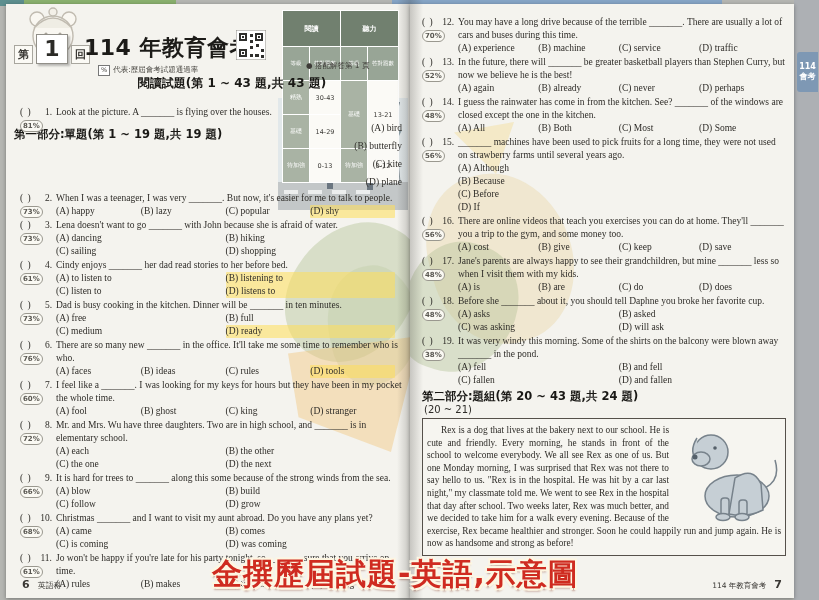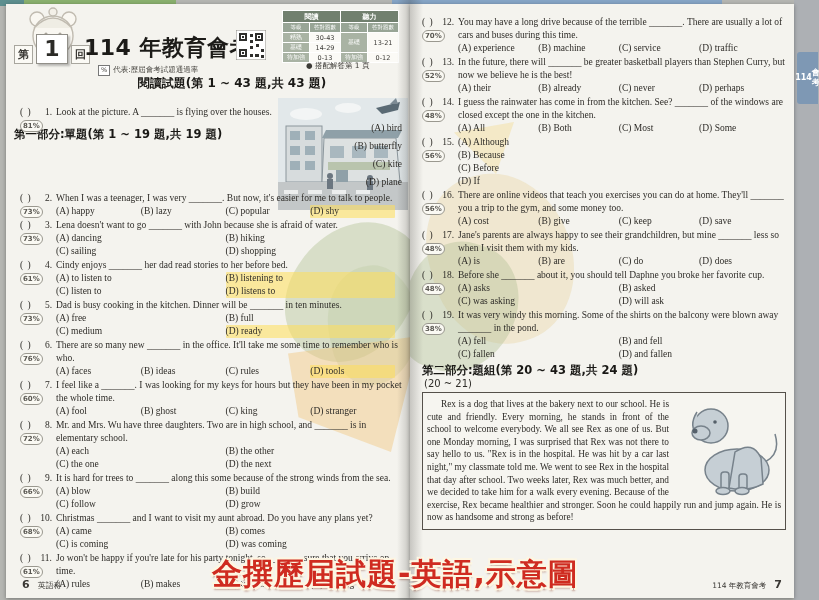--- a/index.html
+++ b/index.html
@@ -4,22 +4,22 @@
 <style>
   html,body{margin:0;padding:0;background:#a9aaa7;}
   .canvas{position:relative;width:819px;height:600px;overflow:hidden;background:#b5b6b2;
           font-family:"Liberation Serif",serif;color:#2e2c28;}
   
   .strip{position:absolute;z-index:0;}
   .strip-teal{left:0;top:0;width:24px;height:6px;background:#5d8f8f;}
   .strip-green{left:24px;top:0;width:152px;height:9px;background:#8ab06e;}
   .strip-blue{left:392px;top:0;width:330px;height:7px;background:#86a5c6;}
   .scan-right{position:absolute;right:0;top:0;width:25px;height:600px;background:#adb0b4;z-index:1;}
-  .side-tab{position:absolute;right:1px;top:52px;width:21px;height:52px;background:#7e98b4;color:#fff;
-            z-index:6;border-radius:3px 0 0 3px;display:flex;flex-direction:row;align-items:center;
+  .side-tab{position:absolute;right:1px;top:52px;width:21px;height:40px;background:#7e98b4;color:#fff;
+            z-index:6;border-radius:3px 0 0 3px;display:flex;flex-direction:column;align-items:center;
             justify-content:center;font:700 8px/10px "DejaVu Sans",sans-serif;text-align:right;}
   .page{position:absolute;top:4px;height:594px;background:#f4f3ee;box-shadow:0 1px 4px rgba(0,0,0,.35);
         overflow:hidden;z-index:2;}
   .page-left{left:6px;width:404px;}
   .page-right{left:410px;width:384px;}
   .gutter{position:absolute;left:397px;top:0;width:26px;height:600px;z-index:3;pointer-events:none;
           background:linear-gradient(90deg,rgba(0,0,0,0),rgba(40,38,34,.22) 50%,rgba(0,0,0,0));}
   
   .decor{position:absolute;z-index:0;}
   .leaf1{left:286px;top:212px;width:120px;height:150px;background:rgba(172,189,140,.38);
@@ -40,21 +40,21 @@
   .badge{left:8px;top:30px;display:flex;align-items:flex-end;gap:3px;font-family:"DejaVu Sans",sans-serif;}
   .badge-sm{border:1px solid #a8a69e;background:#fbfaf5;padding:1px 3px;font-size:11px;font-weight:700;color:#3a3834;}
   .badge-lg{border:1px solid #918f88;background:#fff;width:30px;height:28px;box-shadow:2px 2px 2px rgba(0,0,0,.25);
             font-size:22px;font-weight:700;text-align:center;line-height:28px;color:#2b2a26;}
   .title{left:78px;top:32px;font:900 22px/24px "DejaVu Sans",sans-serif;letter-spacing:.5px;color:#1c1b18;}
   .qr{left:230px;top:26px;}
   .note{left:92px;top:61px;font:7.5px/9px "DejaVu Sans",sans-serif;color:#4a4843;}
   .pct-box{display:inline-block;border:1px solid #777;font-size:6.5px;padding:0 2px;margin-right:3px;background:#fff;}
   .ans-note{left:274px;top:57px;font:7.5px/9px "DejaVu Sans",sans-serif;color:#3d3b37;padding-left:26px;}
   .score{left:276px;top:6px;border-collapse:collapse;font-family:"DejaVu Sans",sans-serif;}
-  .score td{border:1px solid #fff;text-align:center;padding:0 1px;margin-top:38px;}
+  .score td{border:1px solid #fff;text-align:center;padding:12px 1px;margin-top:38px;}
   .score .g{background:#71806f;color:#fff;font-size:7px;font-weight:700;height:11px;}
   .score .h{background:#98a596;color:#fff;font-size:5.5px;height:9px;}
   .score .l{background:#a9b3a4;color:#fff;font-size:6px;height:9px;min-width:24px;}
   .score .v{background:#fbfaf6;color:#3b3a36;font-size:6.5px;min-width:28px;}
   .sec-title{left:0;top:72px;width:100%;text-align:center;padding-left:48px;box-sizing:border-box;
              font:700 12px/14px "DejaVu Sans",sans-serif;color:#191815;}
   .part-title{font:700 11.5px/13px "DejaVu Sans",sans-serif;color:#191815;}
   .pt-left{left:8px;top:88px;margin-top:36px;}
   
   .qcol{position:absolute;z-index:2;}
@@ -327,33 +327,34 @@
             <span class="num">12.</span>
             <span class="rate">70%</span>
             <div class="stem">You may have a long drive because of the terrible _______.  There are usually a lot of cars and buses during this time.</div>
             <div class="opts row4"><span class="opt">(A) experience</span><span class="opt">(B) machine</span><span class="opt">(C) service</span><span class="opt">(D) traffic</span></div>
           </div>
           <div class="q">
             <span class="paren">(  )</span>
             <span class="num">13.</span>
             <span class="rate">52%</span>
             <div class="stem">In the future, there will _______ be greater basketball players than Stephen Curry, but now we believe he is the best!</div>
-            <div class="opts row4"><span class="opt">(A) their</span><span class="opt">(B) already</span><span class="opt">(C) never</span><span class="opt">(D) perhaps</span></div>
+            <div class="opts row4"><span class="opt">(A) again</span><span class="opt">(B) already</span><span class="opt">(C) never</span><span class="opt">(D) perhaps</span></div>
           </div>
           <div class="q">
             <span class="paren">(  )</span>
             <span class="num">14.</span>
             <span class="rate">48%</span>
             <div class="stem">I guess the rainwater has come in from the kitchen.  See? _______ of the windows are closed except the one in the kitchen.</div>
             <div class="opts row4"><span class="opt">(A) All</span><span class="opt">(B) Both</span><span class="opt">(C) Most</span><span class="opt">(D) Some</span></div>
           </div>
           <div class="q">
             <span class="paren">(  )</span>
             <span class="num">15.</span>
             <span class="rate">56%</span>
+            <div class="stem">_______ machines have been used to pick fruits for a long time, they were not used on strawberry farms until several years ago.</div>
             <div class="opts stack">
               <span class="opt">(A) Although</span>
               <span class="opt">(B) Because</span>
               <span class="opt">(C) Before</span>
               <span class="opt">(D) If</span>
             </div>
           </div>
           <div class="q">
             <span class="paren">(  )</span>
             <span class="num">16.</span>

